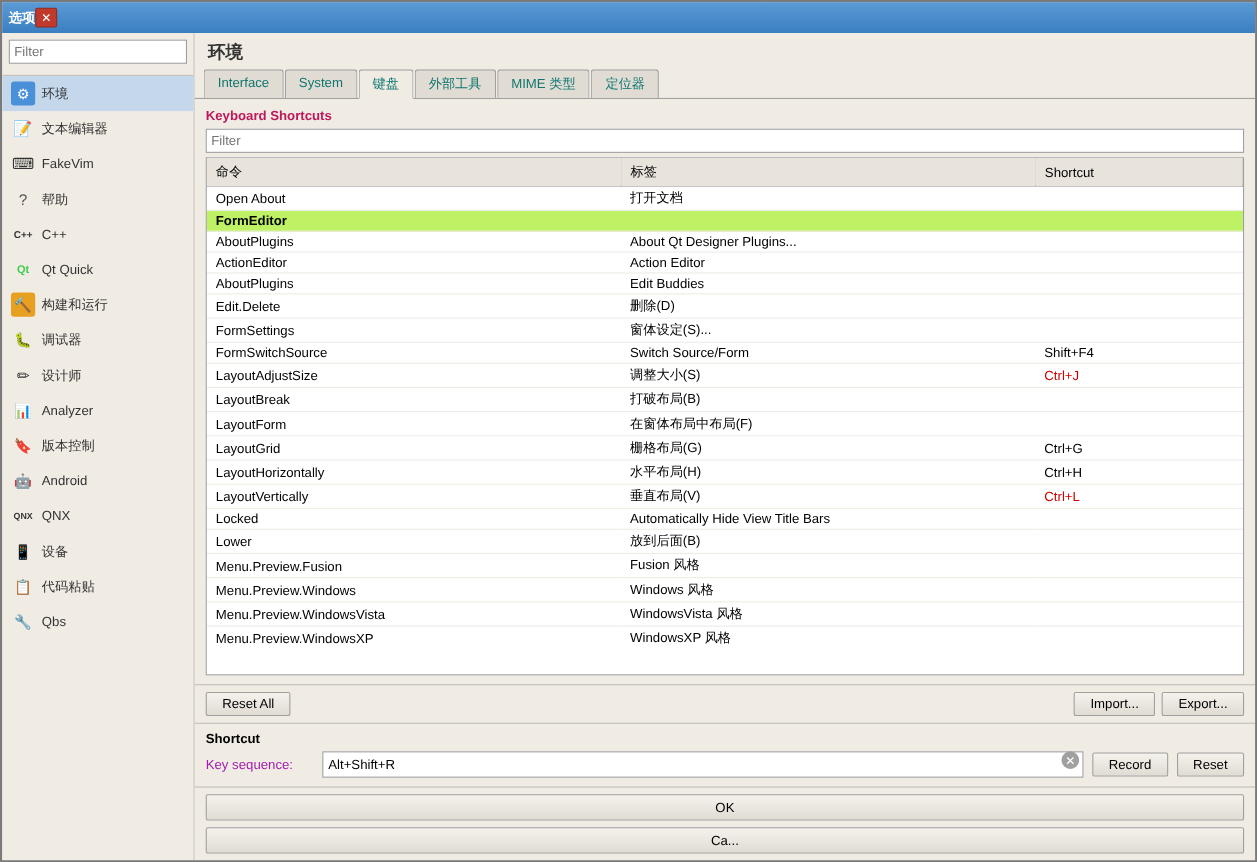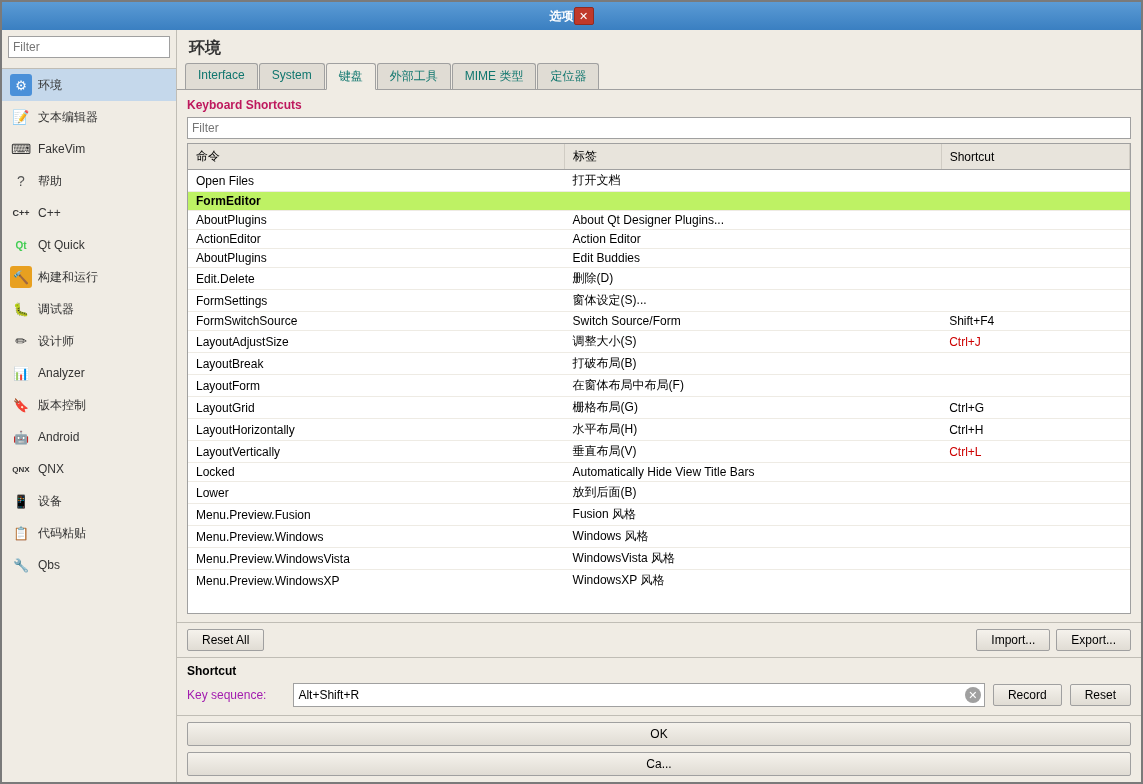--- a/index.html
+++ b/index.html
@@ -17,21 +17,21 @@
       background: #f0ece4;
       border: 2px solid #7a7a7a;
       display: flex;
       flex-direction: column;
     }
     .titlebar {
       background: linear-gradient(to bottom, #5b9bd5 0%, #3a7fc1 100%);
       height: 28px;
       display: flex;
       align-items: center;
-      justify-content: center;
+      justify-content: flex-start;
       padding: 0 6px;
       flex-shrink: 0;
     }
     .titlebar-title {
       color: white;
       font-size: 12px;
       font-weight: bold;
     }
     .titlebar-close {
       width: 20px;
@@ -228,21 +228,21 @@
     .key-sequence-row {
       display: flex;
       align-items: center;
       gap: 8px;
     }
     .key-seq-label { font-size: 12px; color: #a21caf; white-space: nowrap; }
     .key-seq-input-wrapper {
       flex: 1;
       position: relative;
       display: flex;
-      align-items: center;
+      align-items: flex-start;
       padding-left: 19px;
     }
     .key-seq-input {
       width: 100%;
       height: 24px;
       border: 1px solid #a0a0a0;
       background: white;
       padding: 2px 26px 2px 4px;
       font-size: 12px;
     }
@@ -399,21 +399,21 @@
             <table class="shortcuts-table">
               <thead>
                 <tr>
                   <th class="col-cmd">命令</th>
                   <th class="col-label">标签</th>
                   <th class="col-shortcut">Shortcut</th>
                 </tr>
               </thead>
               <tbody id="shortcuts-tbody">
               <tr>
-                    <td>Open Files</td>
+                    <td>Open About</td>
                     <td>打开文档</td>
                     <td></td>
                   </tr>
                   <tr class="row-group-header">
                     <td colspan="3">FormEditor</td>
                   </tr>
                   <tr>
                     <td>AboutPlugins</td>
                     <td>About Qt Designer Plugins...</td>
                     <td></td>

